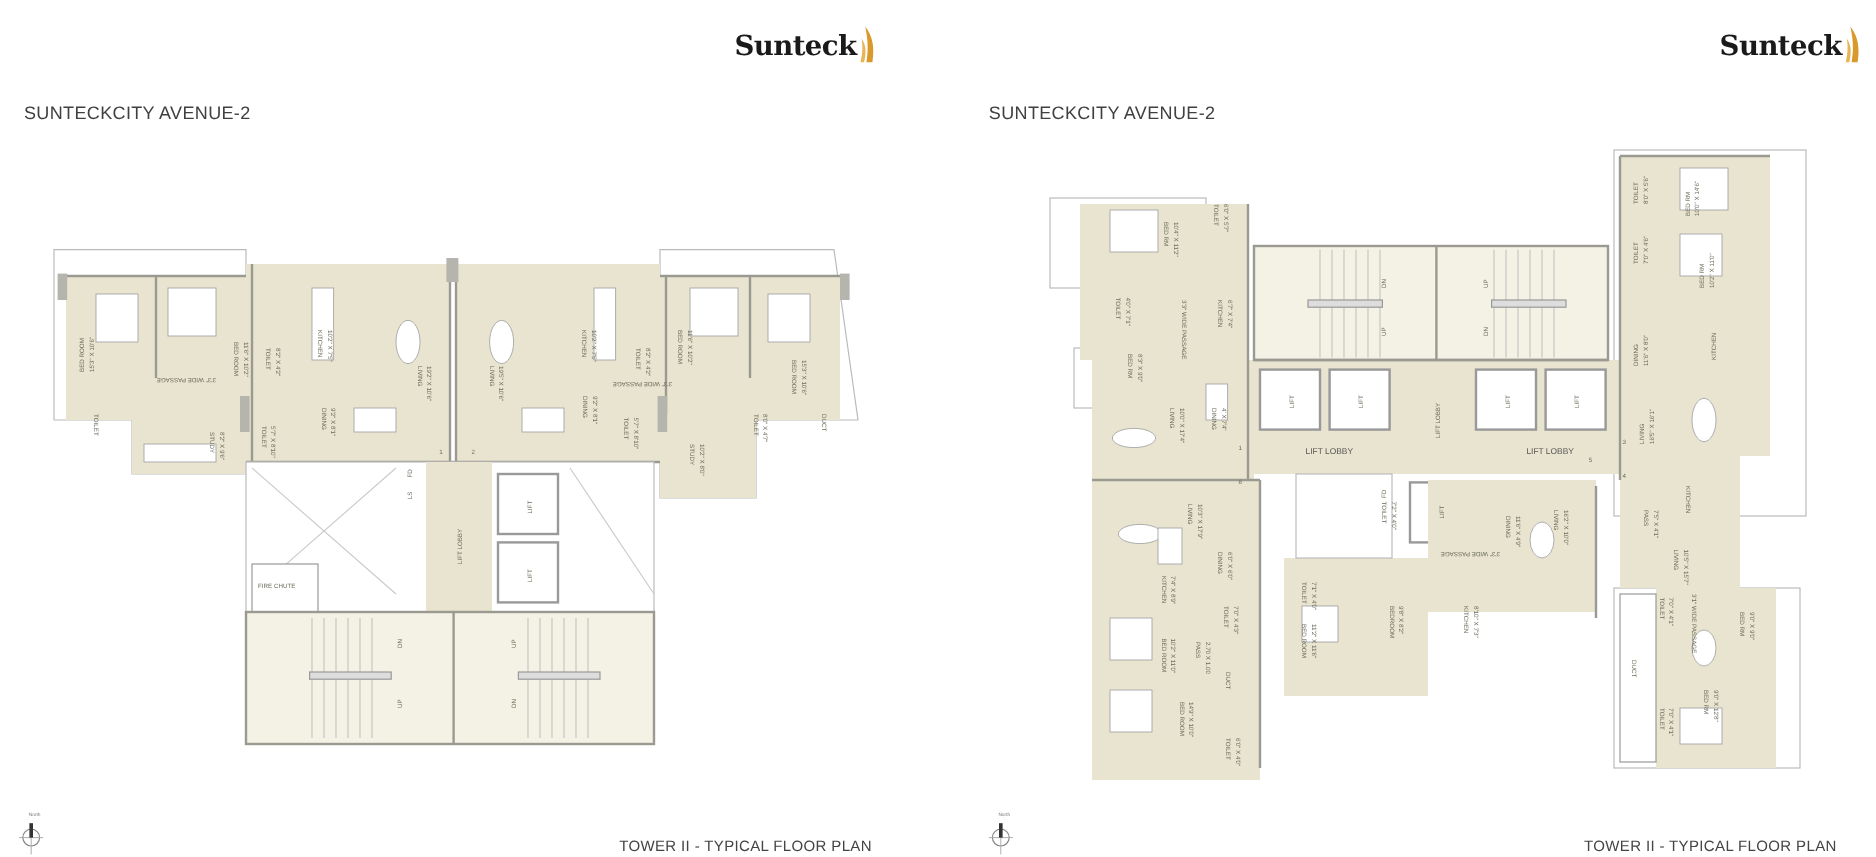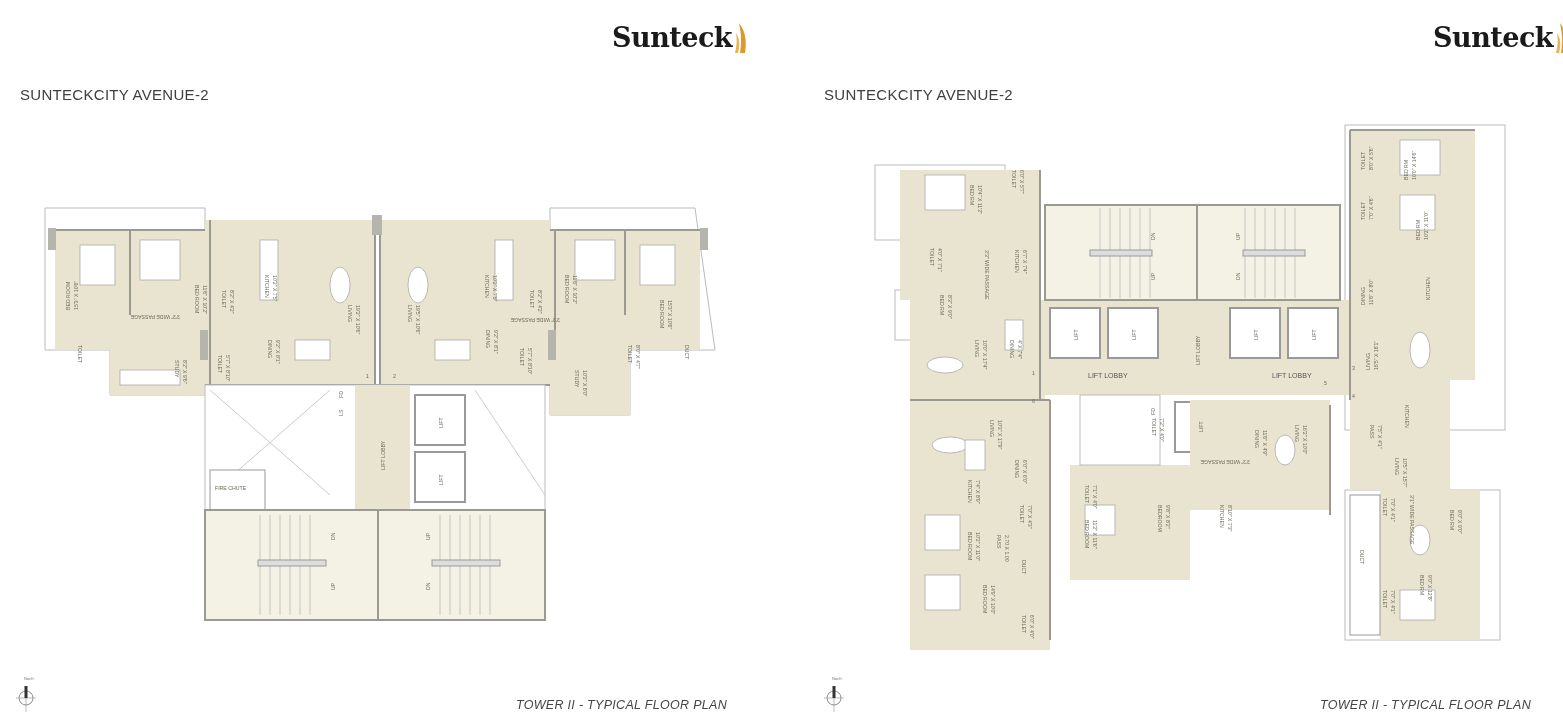--- a/index.html
+++ b/index.html
@@ -2,24 +2,24 @@
 <html><head>
 <meta charset="utf-8">
 <style>
   * { box-sizing: border-box; margin: 0; padding: 0; }
   html, body { width: 1563px; height: 714px; background: #ffffff; overflow: hidden; }
   body { position: relative; font-family: "Liberation Sans", sans-serif; color: #555; }
   .sheet { position: absolute; top: 0; height: 714px; }
   .sheet.left { left: 0; width: 760px; }
   .sheet.right { left: 800px; width: 763px; }
   .logo { position: absolute; top: 22px; display: flex; align-items: flex-end; }
-  .logo-text { font-family: "DejaVu Serif", serif; font-weight: bold; font-size: 27px; color: #1a1a1a; letter-spacing: -0.5px; }
+  .logo-text { font-family: "DejaVu Serif", serif; font-weight: bold; font-size: 23px; color: #1a1a1a; letter-spacing: -0.5px; }
   .logo-flame { width: 14px; height: 30px; margin-left: 1px; }
   .project-title { position: absolute; top: 86px; font-size: 15px; color: #404040; letter-spacing: 0.3px; }
-  .plan-caption { position: absolute; top: 698px; font-size: 12.5px; color: #444; letter-spacing: 0.3px; font-style: italic; }
+  .plan-caption { position: absolute; top: 698px; font-size: 12.5px; color: #444; letter-spacing: 0.3px; }
   .north { position: absolute; top: 676px; width: 36px; height: 38px; }
   .north-label { position: absolute; top: 0; left: 10px; font-size: 4px; color: #777; }
   .plan { position: absolute; }
   .room-label { font-size: 5.2px; fill: #6b6b5a; font-family: "Liberation Sans", sans-serif; }
   .lobby-label { font-size: 7px; fill: #555; font-family: "Liberation Sans", sans-serif; }
 </style>
 </head>
 <body>
 
 <div class="sheet left">

